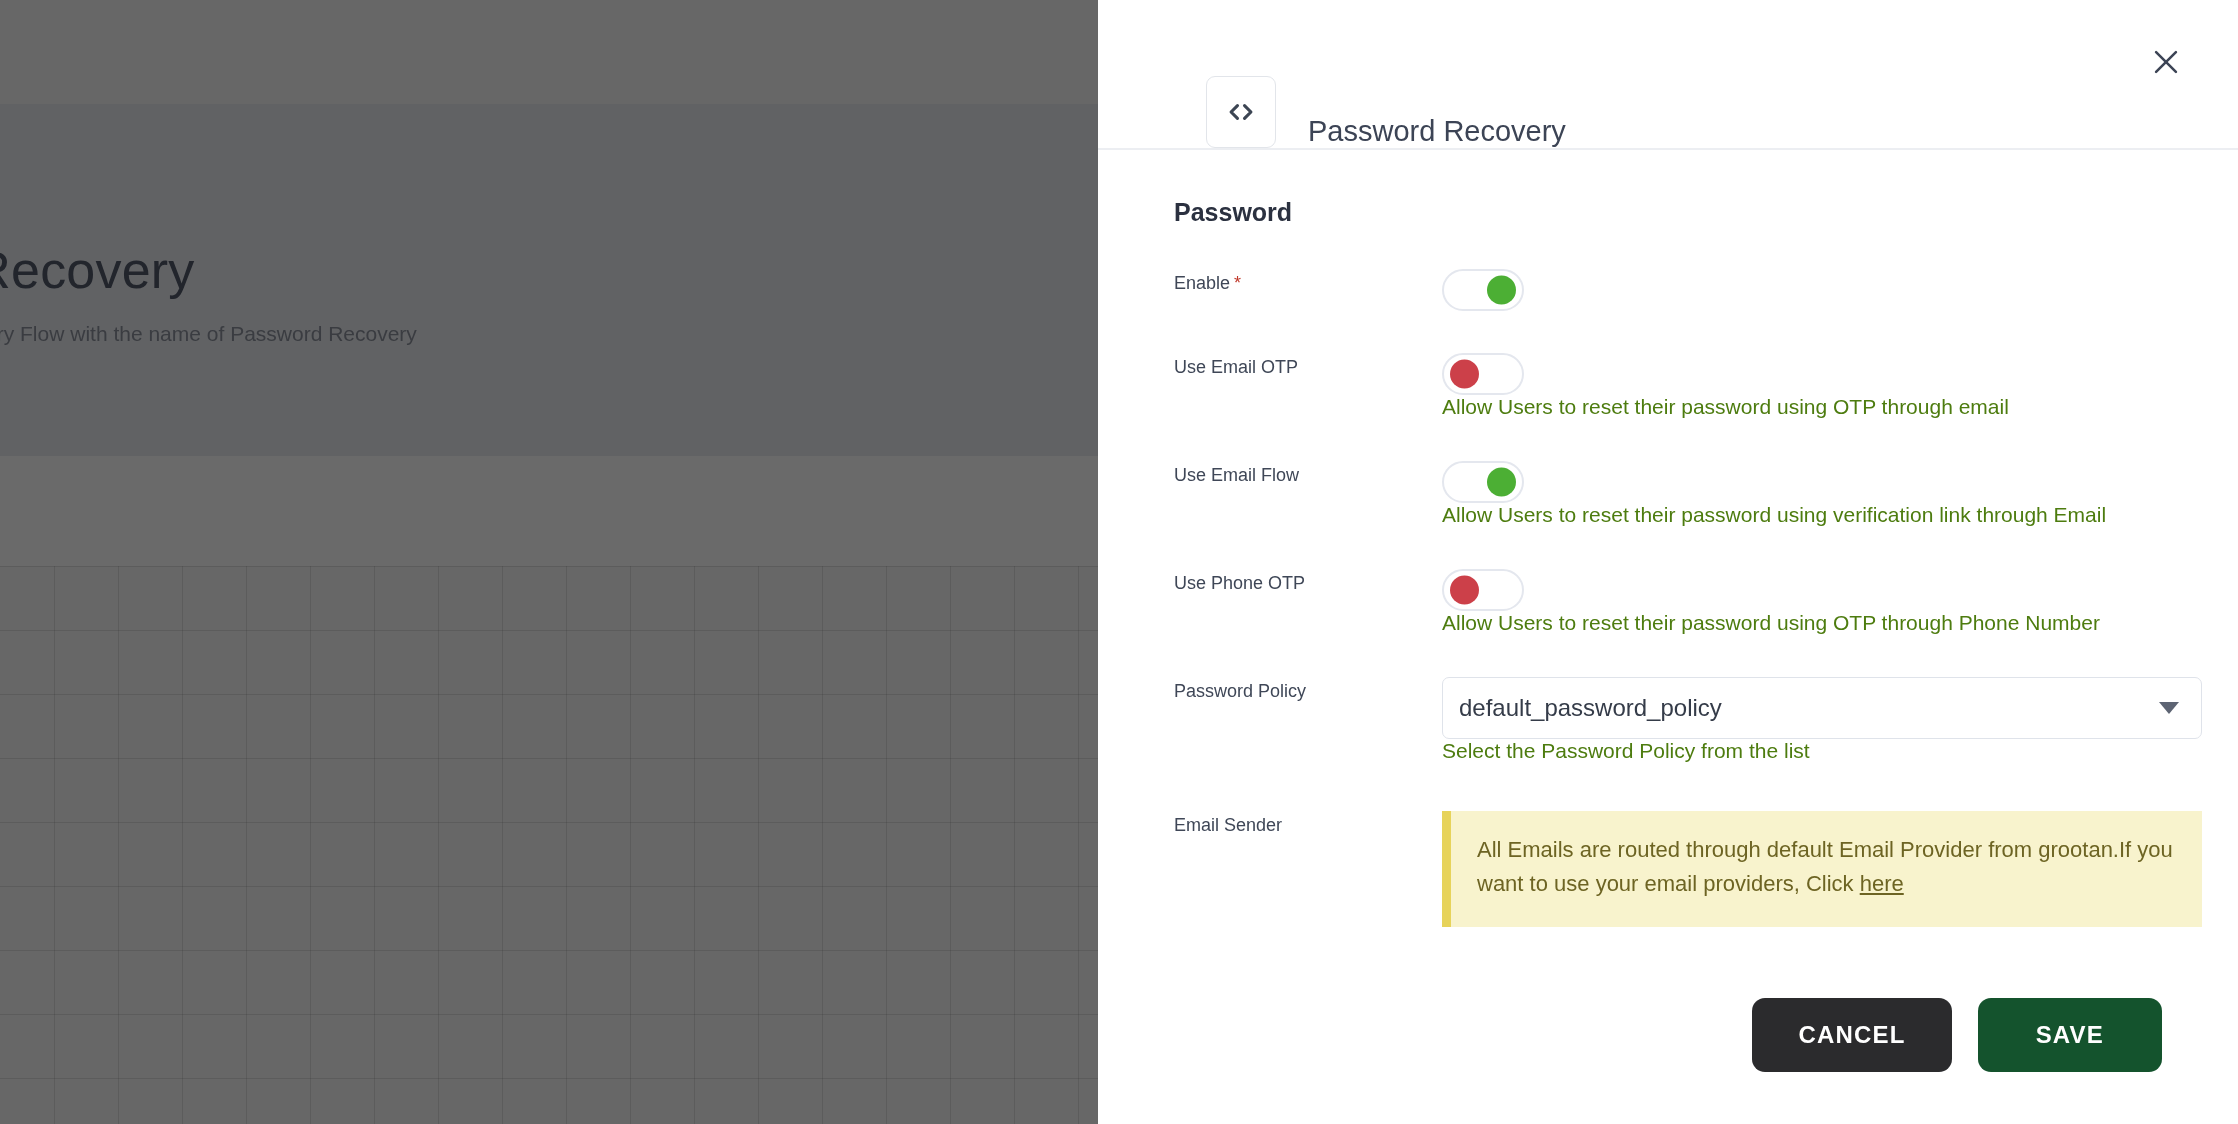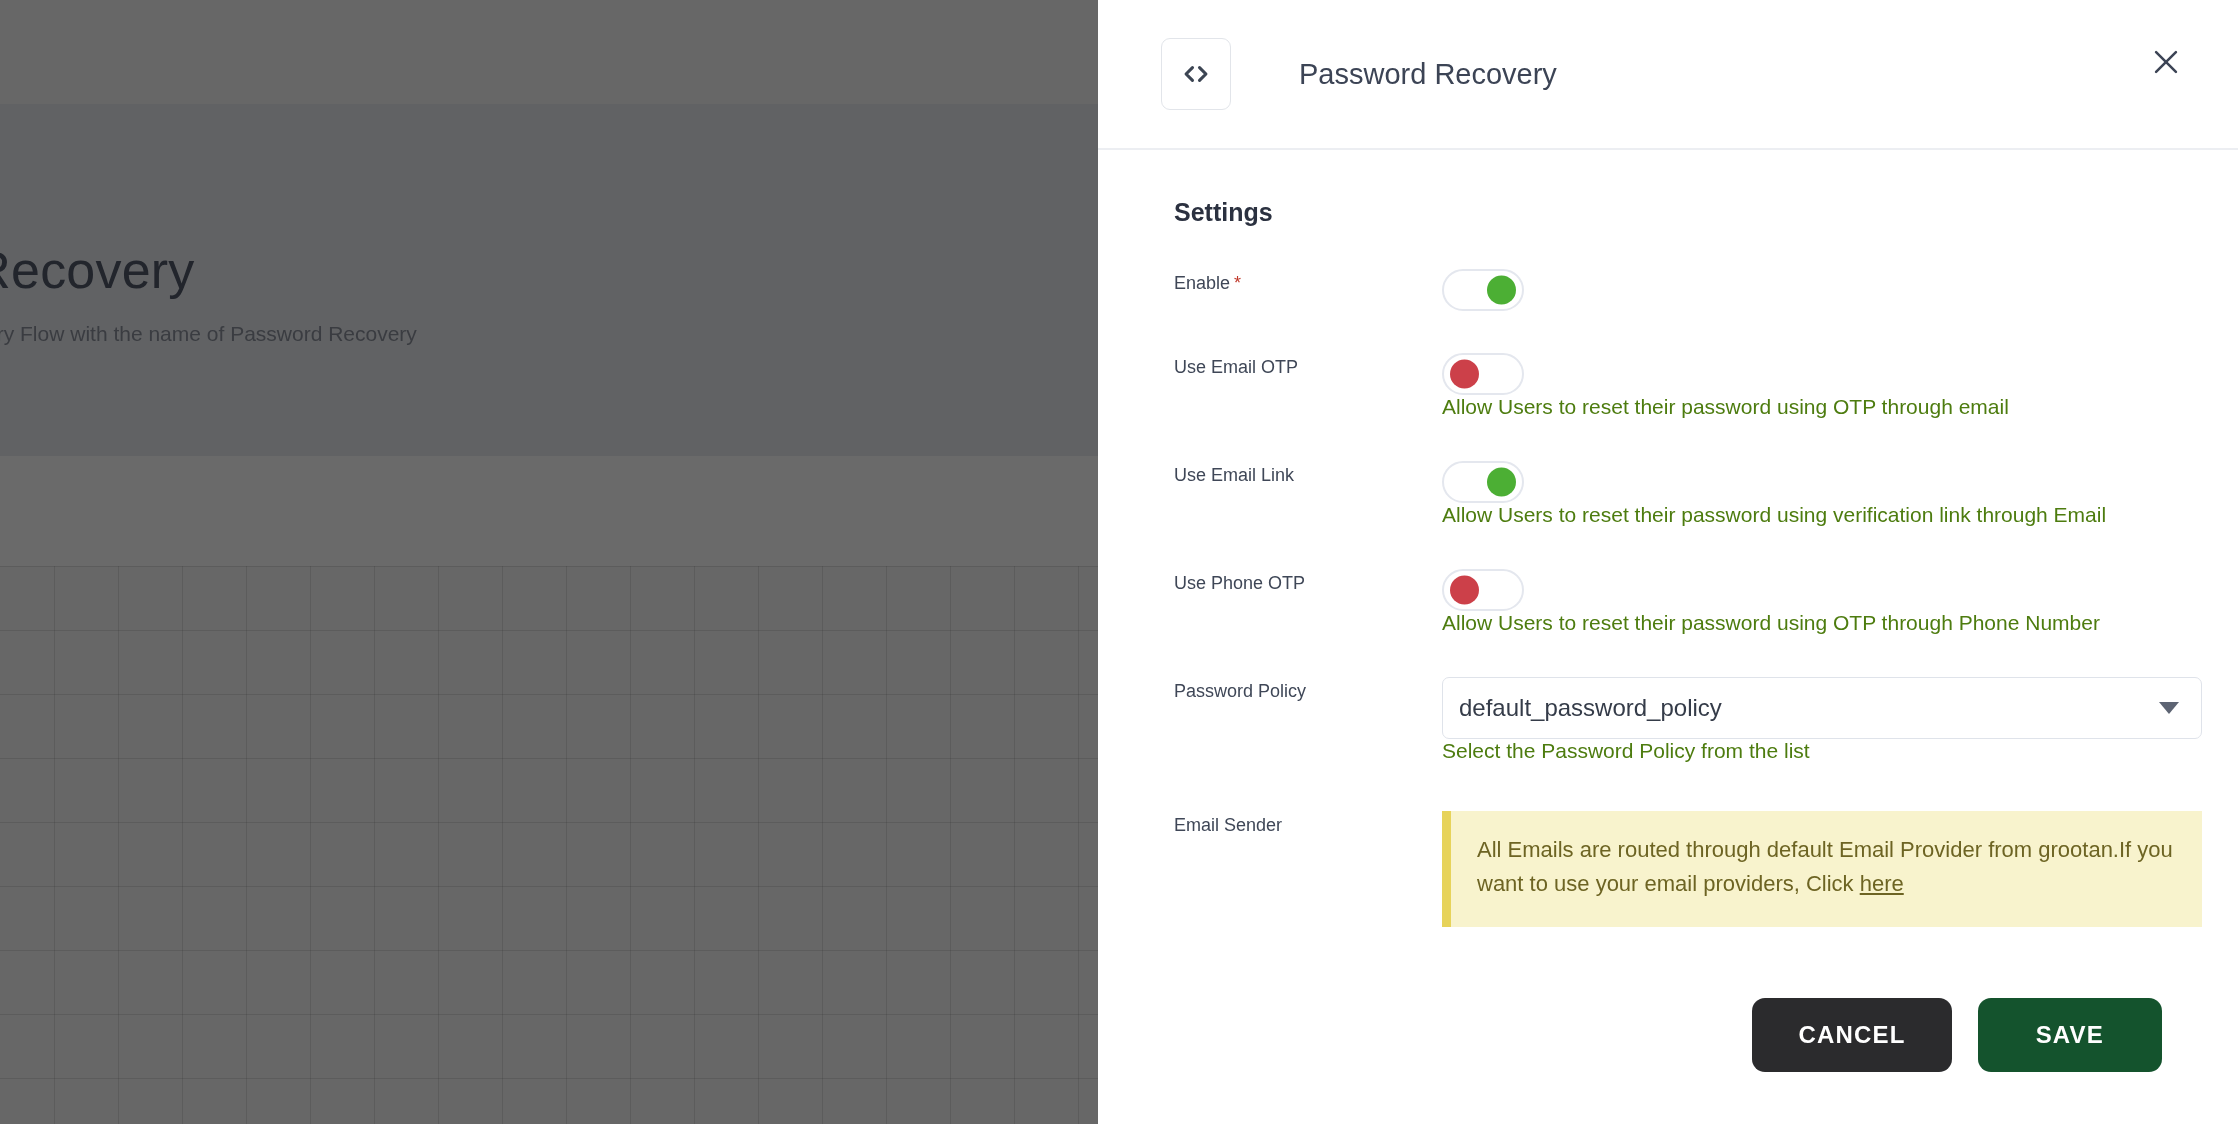--- a/index.html
+++ b/index.html
@@ -48,24 +48,23 @@
   #drawer {
     position: absolute; right: 0; top: 0;
     width: 1140px; height: 1124px;
     background: #ffffff;
     display: flex; flex-direction: column;
   }
   .drawer-header {
     position: relative;
     height: 150px;
     border-bottom: 2px solid #eceef2;
-    display: flex; align-items: center;
-    padding-left: 63px;
+    display: flex; align-items: flex-end;
+    padding-left: 108px;
     flex: 0 0 auto;
-    gap: 36px;
   }
   .code-badge {
     width: 70px; height: 72px; border-radius: 9px;
     border: 1.5px solid #e2e5ea; background: #fff;
     display: flex; align-items: center; justify-content: center;
     color: #3c4553;
   }
   .code-badge svg { width: 34px; height: 34px; }
   .drawer-title {
     margin-left: 32px;
@@ -194,21 +193,21 @@
     <div class="close-btn">
       <svg viewBox="0 0 24 24" fill="none" stroke="currentColor" stroke-width="1.8" stroke-linecap="round">
         <line x1="5" y1="5" x2="19" y2="19"></line>
         <line x1="19" y1="5" x2="5" y2="19"></line>
       </svg>
     </div>
   </div>
 
   <div class="drawer-body">
 
-    <div class="section-title">Settings</div>
+    <div class="section-title">Password</div>
 
     <div class="form-row">
       <div class="form-label">
         <span>Enable</span><span class="req">*</span>
       </div>
       <div class="form-control">
         <div class="toggle on">
           <span class="knob"></span>
         </div>
       </div>
@@ -218,21 +217,21 @@
       <div class="form-label">Use Email OTP</div>
       <div class="form-control">
         <div class="toggle off">
           <span class="knob"></span>
         </div>
         <div class="helper">Allow Users to reset their password using OTP through email</div>
       </div>
     </div>
 
     <div class="form-row row-gap-sm">
-      <div class="form-label">Use Email Link</div>
+      <div class="form-label">Use Email Flow</div>
       <div class="form-control">
         <div class="toggle on">
           <span class="knob"></span>
         </div>
         <div class="helper">Allow Users to reset their password using verification link through Email</div>
       </div>
     </div>
 
     <div class="form-row row-gap-sm">
       <div class="form-label">Use Phone OTP</div>

